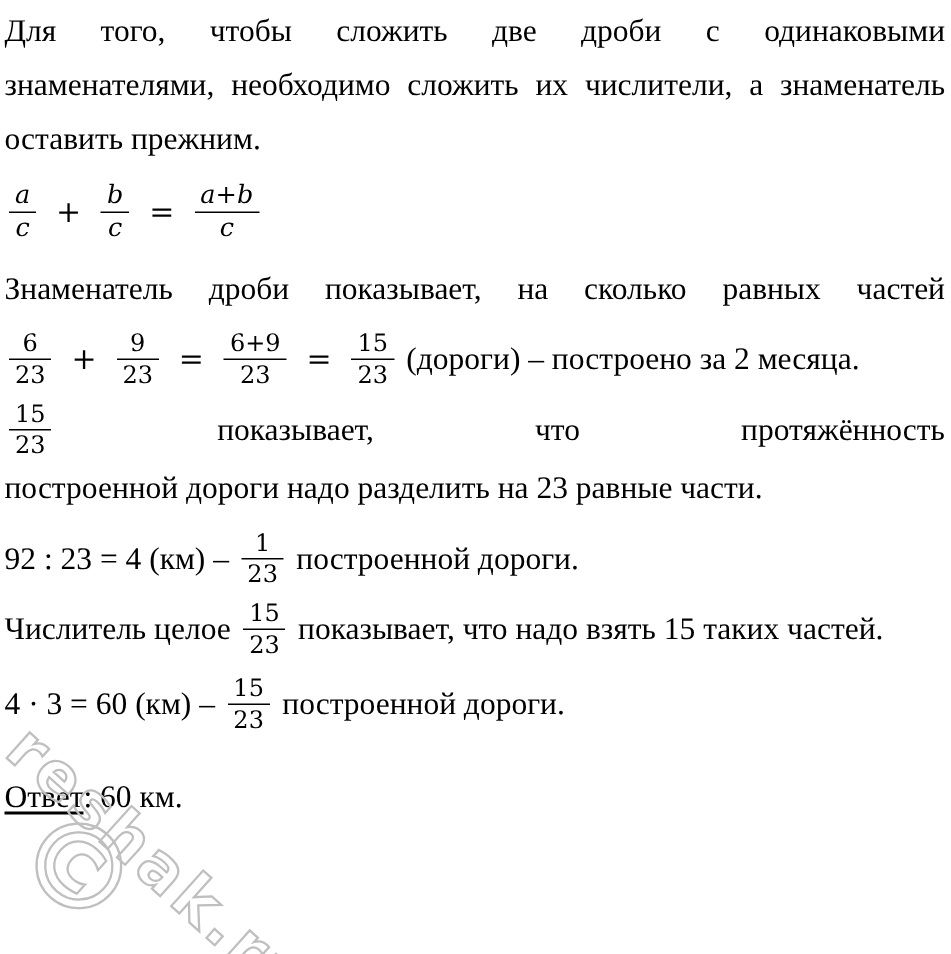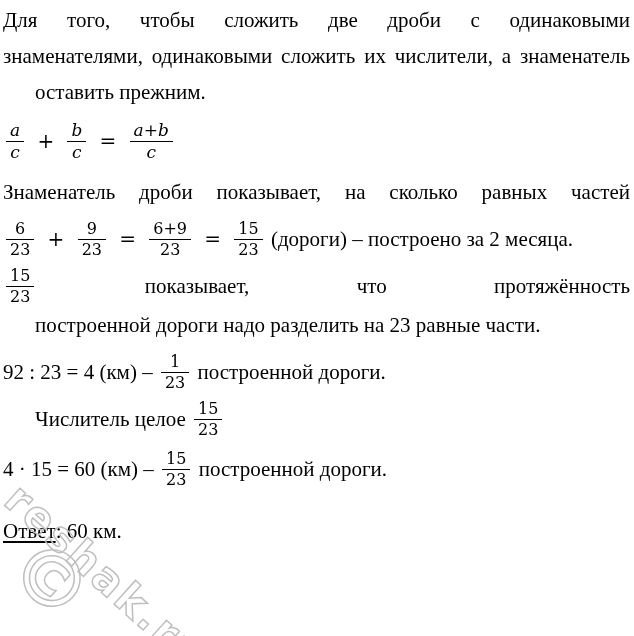--- a/index.html
+++ b/index.html
@@ -21,21 +21,20 @@
     position: relative;
   }
   .jline {
     text-align: justify;
     text-align-last: justify;
     line-height: 36px;
     white-space: normal;
   }
   .line {
     line-height: 36px;
-    margin-left: 32px;
   }
   
   .frac {
     display: inline-block;
     vertical-align: middle;
     text-align: center;
     font-family: "DejaVu Serif", serif;
     font-size: 16px;
     line-height: 1.08;
     margin: 0 3px;
@@ -103,21 +102,21 @@
     font-size: 78px;
     transform: rotate(42deg);
   }
 </style>
 </head>
 <body>
 
 <div class="page">
 
   <div class="jline">Для того, чтобы сложить две дроби с одинаковыми</div>
-  <div class="jline">знаменателями, одинаковыми сложить их числители, а знаменатель</div>
+  <div class="jline">знаменателями, необходимо сложить их числители, а знаменатель</div>
   <div class="line">оставить прежним.</div>
 
   <div class="formula">
     <span class="frac var"><span class="num">a</span><span class="den">c</span></span>
     <span class="op">+</span>
     <span class="frac var"><span class="num">b</span><span class="den">c</span></span>
     <span class="op">=</span>
     <span class="frac var"><span class="num">a+b</span><span class="den">c</span></span>
   </div>
 
@@ -146,24 +145,25 @@
 
   <div class="mathline">
     <span>92 : 23 = 4 (км) –</span>
     <span class="frac"><span class="num">1</span><span class="den">23</span></span>
     <span>построенной дороги.</span>
   </div>
 
   <div class="line">
     <span>Числитель целое</span>
     <span class="frac"><span class="num">15</span><span class="den">23</span></span>
+    <span>показывает, что надо взять 15 таких частей.</span>
   </div>
 
   <div class="mathline">
-    <span>4 · 15 = 60 (км) –</span>
+    <span>4 · 3 = 60 (км) –</span>
     <span class="frac"><span class="num">15</span><span class="den">23</span></span>
     <span>построенной дороги.</span>
   </div>
 
   <div class="answer-line">
     <span class="answer-label">Ответ</span><span>: 60 км.</span>
   </div>
 
 </div>
 

